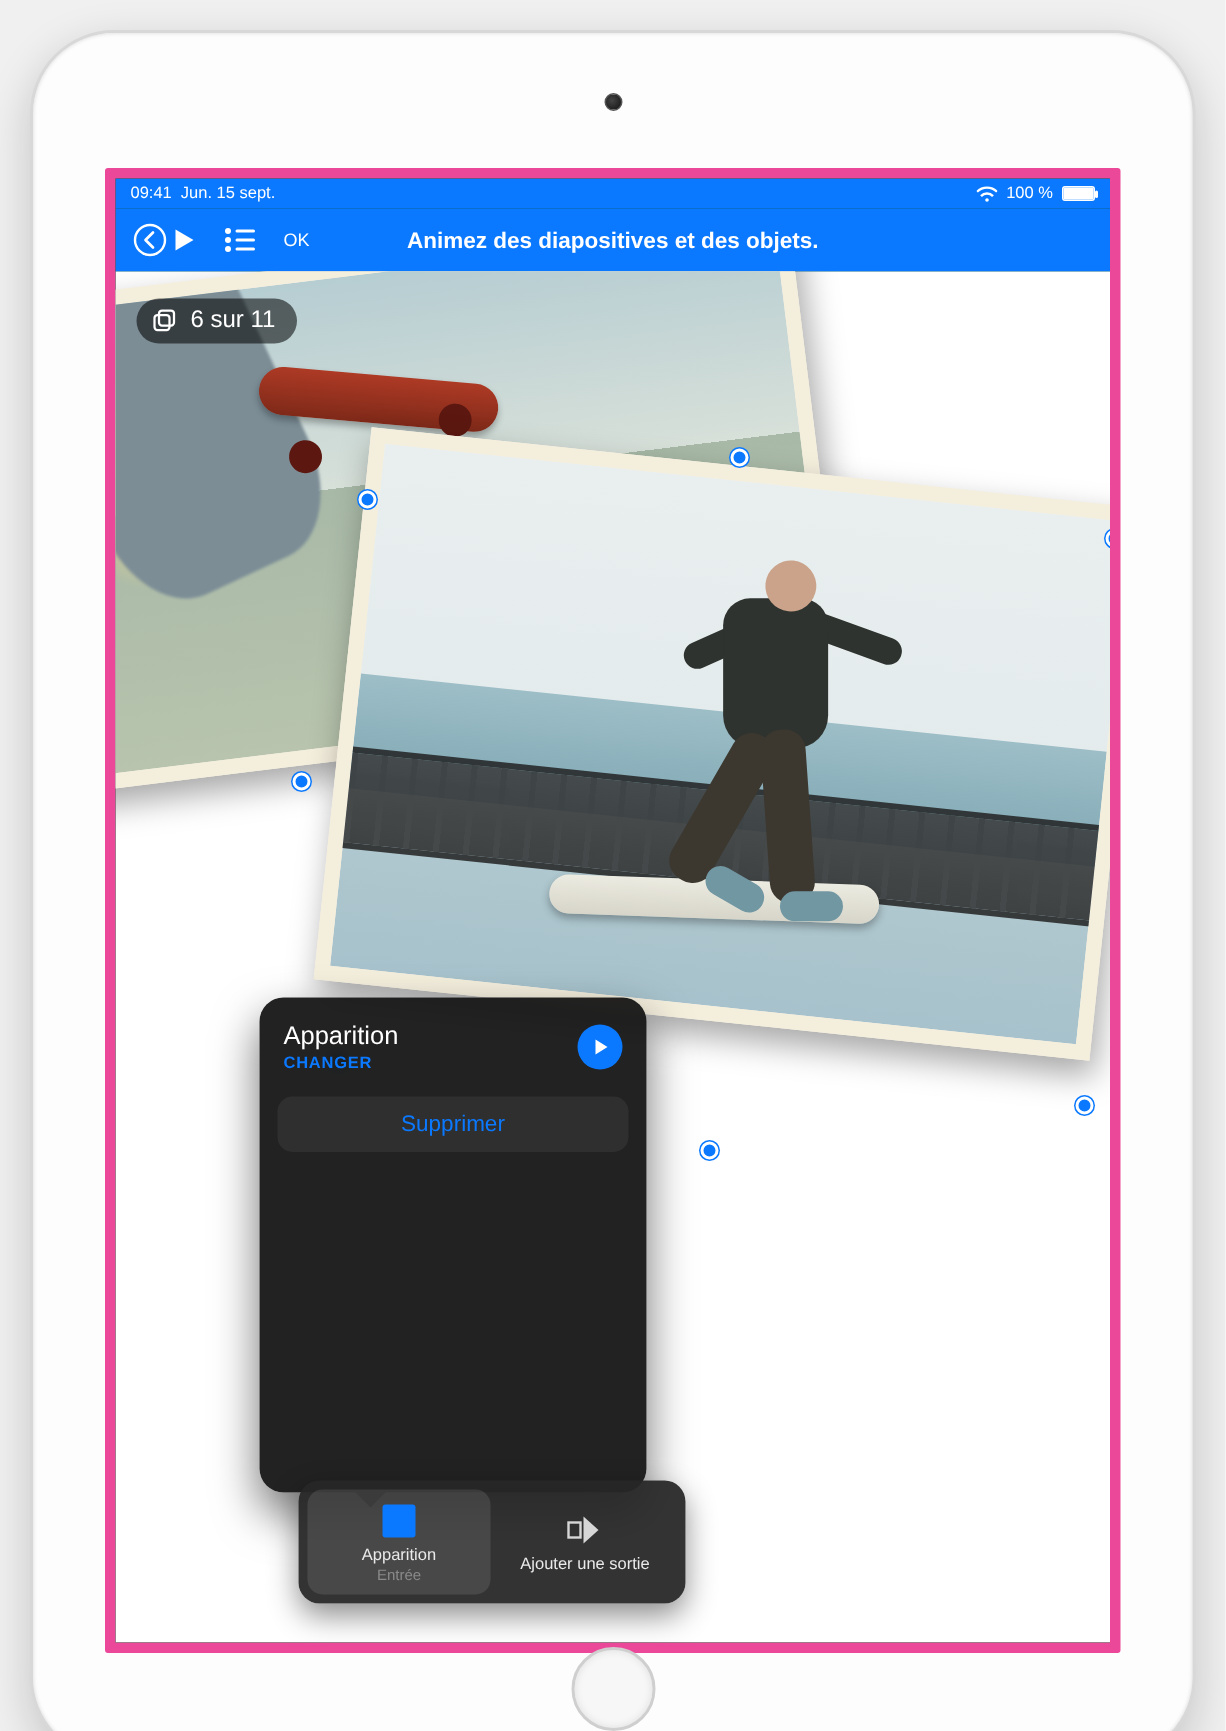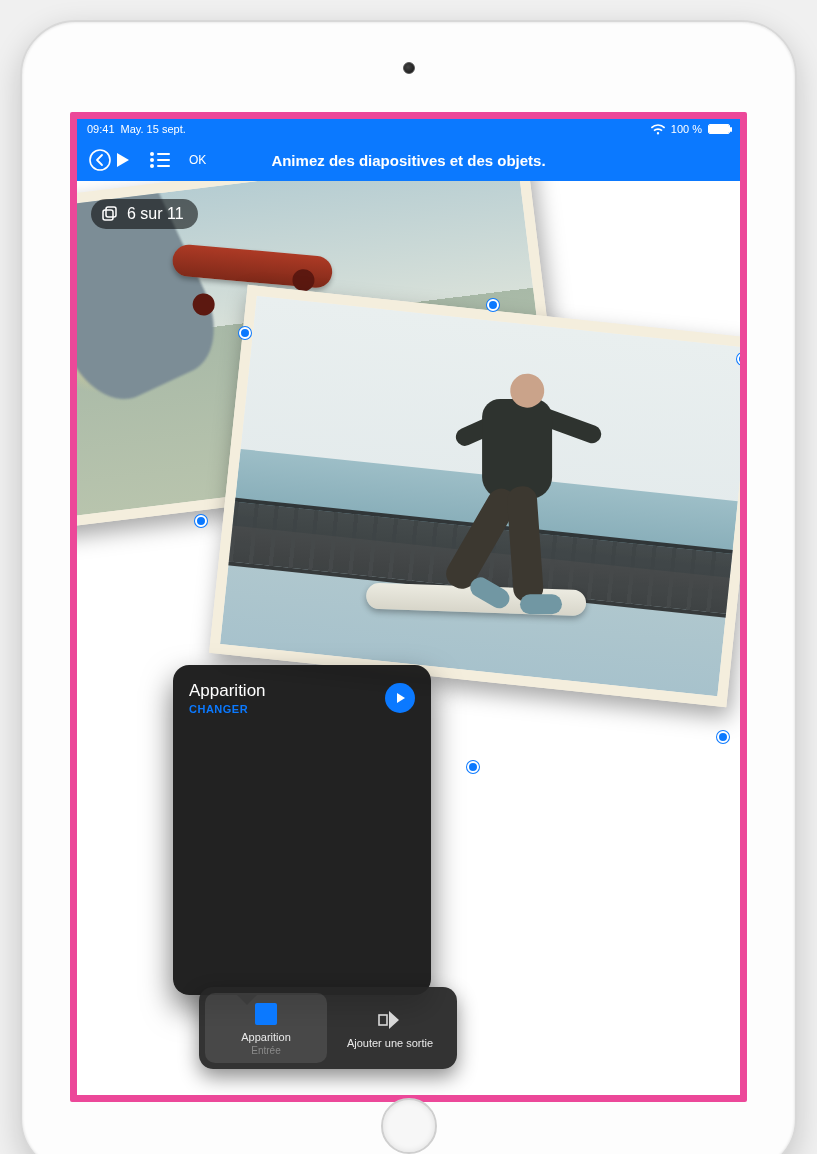--- a/index.html
+++ b/index.html
@@ -210,21 +210,21 @@
 <body>
 
 <div class="ipad-frame">
   <div class="camera"></div>
 
   <div class="screen">
 
     <div class="status-bar">
       <div class="status-left">
         <span>09:41</span>
-        <span>May. 15 sept.</span>
+        <span>Jun. 15 sept.</span>
       </div>
       <div class="status-right">
         <span>
           <svg width="14" height="11" viewBox="0 0 14 11">
               <path d="M7 10.5a1.2 1.2 0 100-2.4 1.2 1.2 0 000 2.4zm-3.4-3.2a4.8 4.8 0 016.8 0l1.2-1.2a6.5 6.5 0 00-9.2 0l1.2 1.2zM.9 4.4a8.6 8.6 0 0112.2 0l1.1-1.1a10.2 10.2 0 00-14.4 0L.9 4.4z" fill="#fff"></path>
             </svg>
         </span>
         <span>100 %</span>
         <span class="bat">
             <span class="fill"></span>
@@ -314,20 +314,21 @@
           <div>
             <div class="popover-title">Apparition</div>
             <div class="popover-sub">CHANGER</div>
           </div>
           <div class="play-circle">
             <svg width="14" height="14" viewBox="0 0 14 14">
                 <path d="M4 2l8 5-8 5z" fill="#fff"></path>
               </svg>
           </div>
         </div>
+        <div class="delete-row">Supprimer</div>
       </div>
 
       <div class="anim-bar">
         <div class="anim-btn active">
           <div class="icon-wrap">
               <div class="thumb-square"></div>
             </div>
           <span>Apparition</span>
           <span class="anim-sub">Entrée</span>
         </div>

